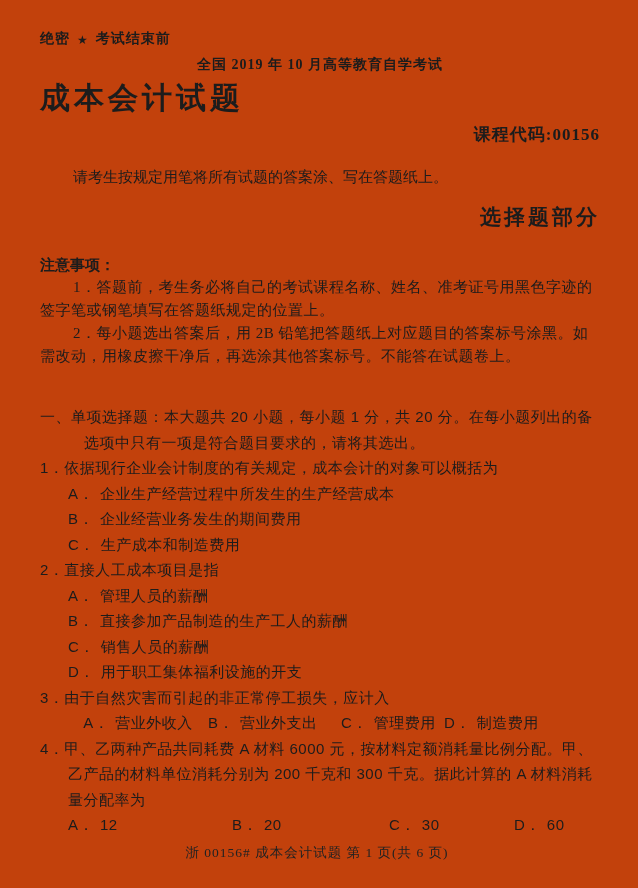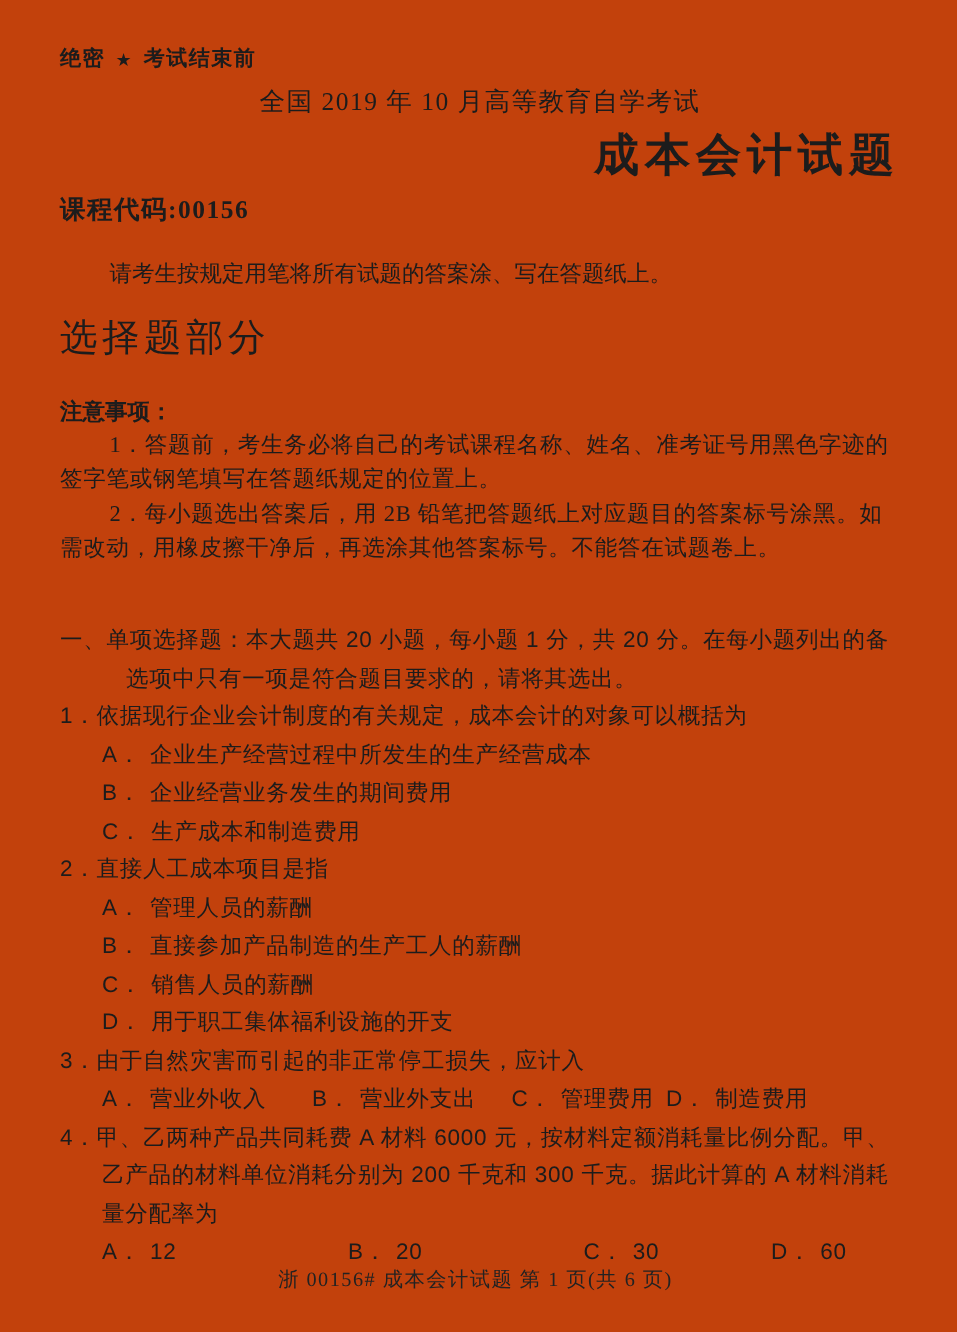--- a/index.html
+++ b/index.html
@@ -14,39 +14,39 @@
     overflow:hidden;
     padding:30px 38px 0 40px;
   }
   .classification {
     font-family:"Liberation Sans","DejaVu Sans",sans-serif;
     font-weight:bold; font-size:14px; letter-spacing:1px;
     display:flex; align-items:center; gap:7px;
   }
   .star { font-size:12px; position:relative; top:1px; }
   .exam-session {
-    text-align:center; font-size:17px; font-weight:normal;
+    text-align:center; font-size:14px; font-weight:bold;
     margin-top:8px; letter-spacing:1px;
   }
   .exam-title {
-    text-align:right; font-size:30px; font-weight:bold;
+    text-align:left; font-size:30px; font-weight:bold;
     font-family:"Liberation Sans","DejaVu Sans",sans-serif;
     margin-top:4px; letter-spacing:4px;
   }
   .course-code {
-    text-align:left; font-size:17px; font-weight:bold;
+    text-align:right; font-size:17px; font-weight:bold;
     margin-top:4px; letter-spacing:1px;
   }
   .instruction {
     font-family:"Liberation Sans","DejaVu Sans",sans-serif;
     font-weight:normal; font-size:15px;
     text-indent:2.2em; margin-top:22px;
   }
   .section-header {
-    text-align:left; font-size:25px; font-weight:normal;
+    text-align:right; font-size:21px; font-weight:bold;
     font-family:"Liberation Sans","DejaVu Sans",sans-serif;
     letter-spacing:3px; margin-top:16px;
   }
   .notes { margin-top:22px; font-size:15px; line-height:23px; }
   .notes-title {
     font-family:Liberation Sans, sans-serif;
     font-weight:bold;
   }
   .note { text-indent:2.2em; letter-spacing:0.5px; }
   .section-intro {
@@ -56,21 +56,21 @@
     padding-left:44px; text-indent:-44px;
   }
   .questions {
     font-family:"Liberation Sans","DejaVu Sans",sans-serif;
     font-weight:400; font-size:15px; line-height:25.5px;
     letter-spacing:0.5px;
   }
   .q-stem { padding-left:28px; text-indent:-28px; }
   .options.stacked .option { padding-left:28px; }
   .options.inline { display:flex; padding-left:28px; }
-  .opt-row-3 .option:nth-child(1){ width:140px; }
+  .opt-row-3 .option:nth-child(1){ width:140px;text-align:center; }
   .opt-row-3 .option:nth-child(2){ width:133px; }
   .opt-row-3 .option:nth-child(3){ width:103px; }
   .opt-row-4 .option:nth-child(1){ width:164px; }
   .opt-row-4 .option:nth-child(2){ width:157px; }
   .opt-row-4 .option:nth-child(3){ width:125px; }
   .opt-label { margin-right:6px; }
   .footer {
     position:absolute; bottom:26px; left:0; right:4px;
     text-align:center; font-size:13.5px; letter-spacing:1px;
     color:#222;

